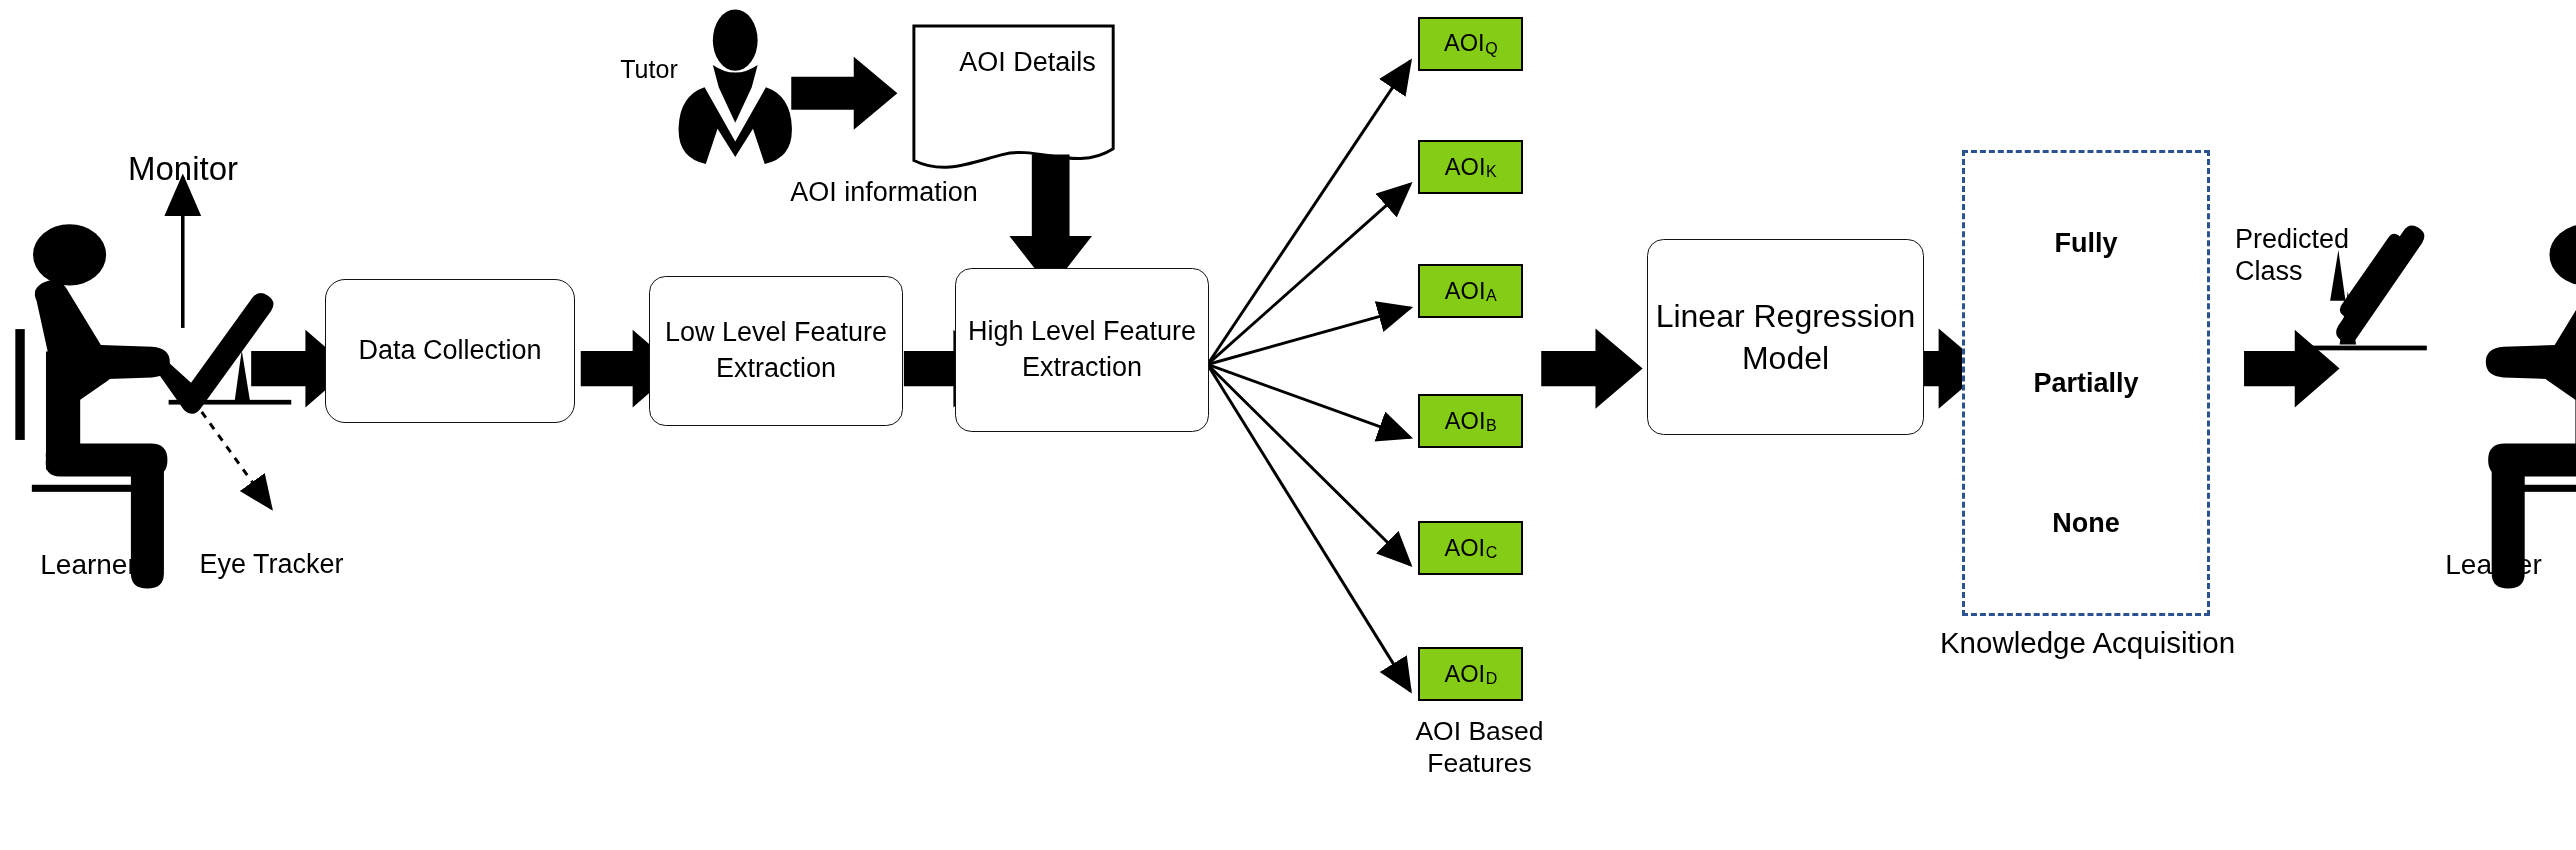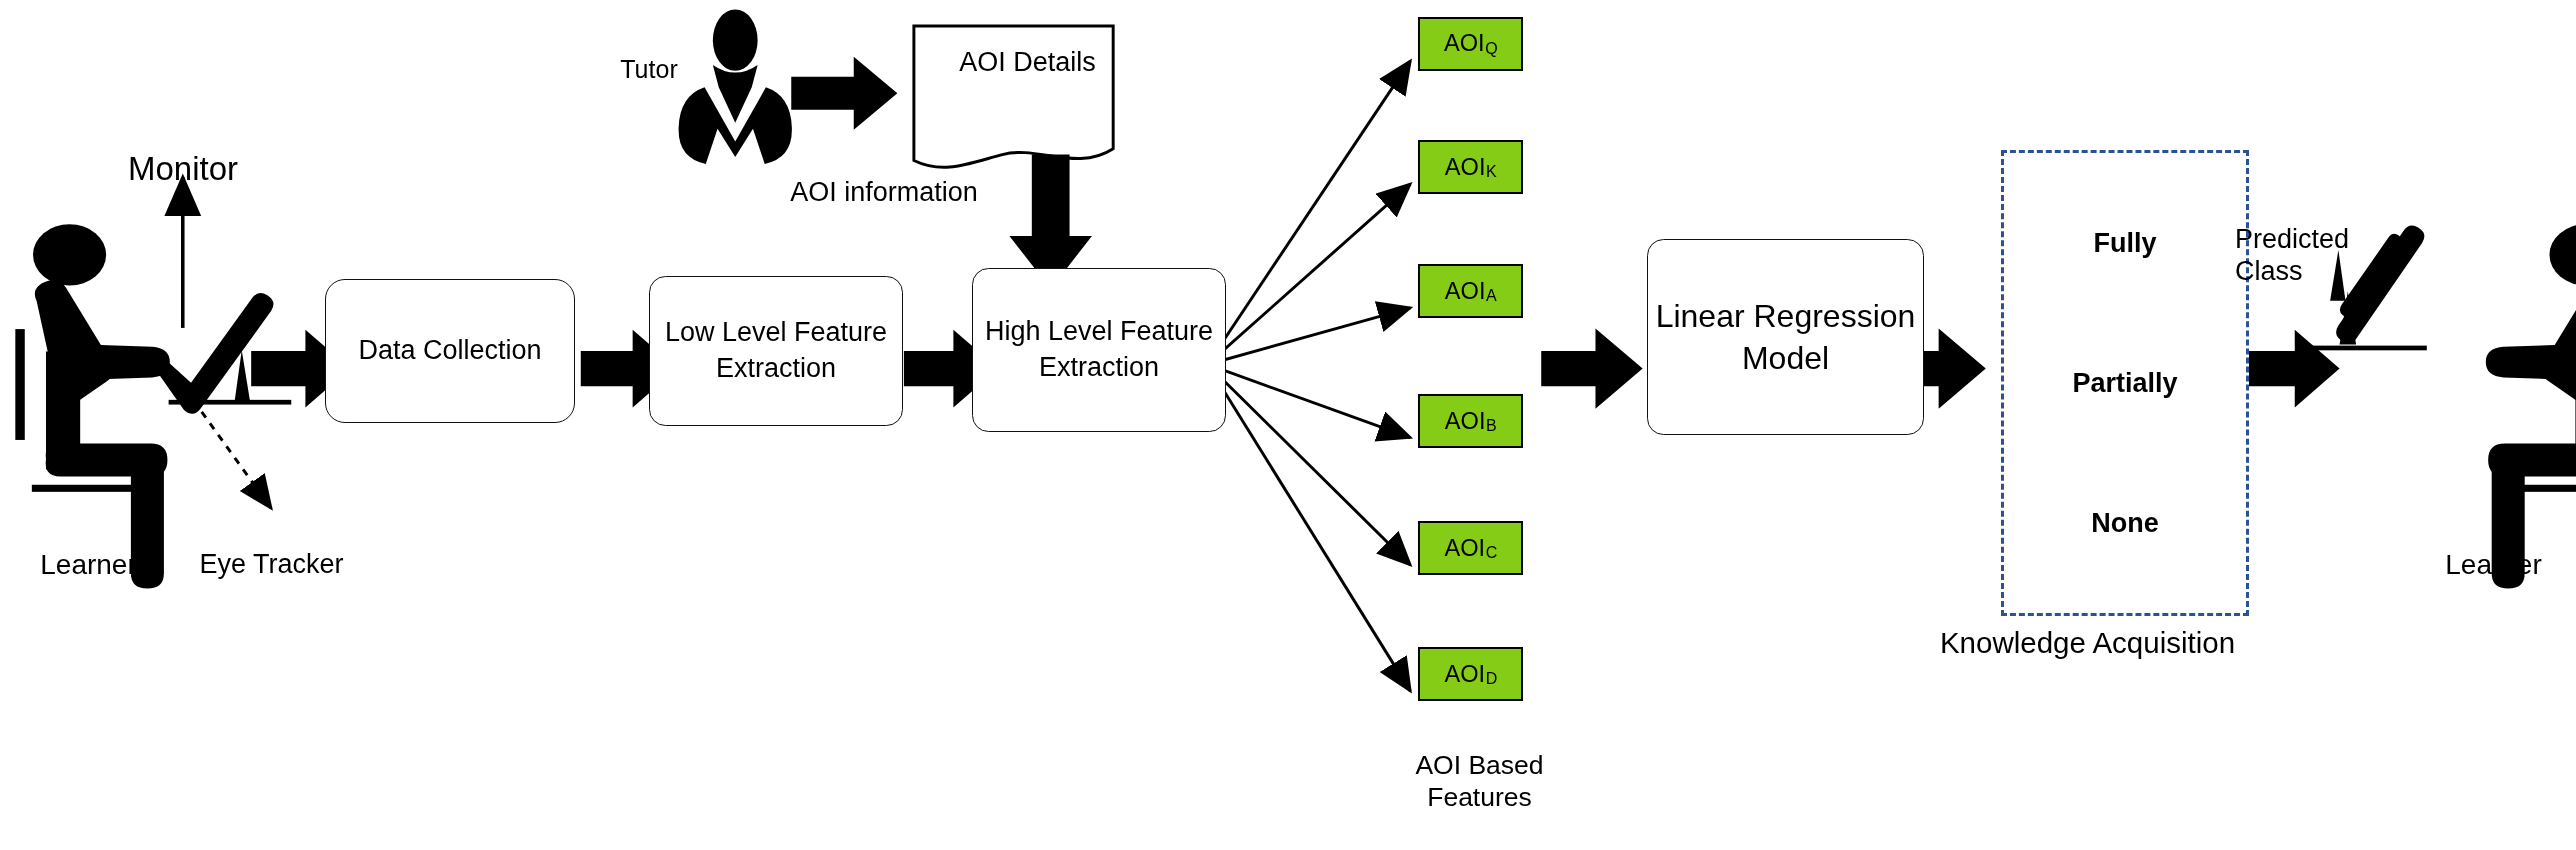--- a/index.html
+++ b/index.html
@@ -57,21 +57,20 @@
   .ka-box{
     position:absolute;
     border:3.5px dashed #2d5293;
     background:#fff;
     box-sizing:border-box;
     display:flex;
     flex-direction:column;
     align-items:center;
     justify-content:space-around;
     padding:20px 9px;
-    margin-left:39px;
   }
   .ka-item{
     font-size:27px;
     font-weight:bold;
     font-family:"Liberation Sans", sans-serif;
     color:#000;
   }
   .cap{
     position:absolute;
     font-size:26.5px;
@@ -200,21 +199,21 @@
   <div class="cap" style="left:784px; top:176px; width:200px; font-size:27px; text-align:center;">AOI
 information</div>
 
   <div class="proc-box" style="left:325px; top:279px; width:250px; height:144px;border-radius:20px;">Data
 Collection</div>
 
   <div class="proc-box" style="left:649px; top:276px; width:254px; height:150px;">Low Level
 Feature
 Extraction</div>
 
-  <div class="proc-box" style="left:955px; top:268px; width:254px; height:164px;margin-left:17px;">High Level
+  <div class="proc-box" style="left:955px; top:268px; width:254px; height:164px;">High Level
 Feature
 Extraction</div>
 
   <div class="proc-box" style="left:1603px; top:239px; width:277px; height:196px; font-size:32px;margin-left:44px;">Linear
 Regression
 Model</div>
 
   <div class="aoi-box" style="left:1418px; top:16.5px; width:105px; height:54px;">
     <span>AOI</span>
       <span class="sub">Q</span>
@@ -233,21 +232,21 @@
   </div>
   <div class="aoi-box" style="left:1418px; top:521px; width:105px; height:54px;">
     <span>AOI</span>
       <span class="sub">C</span>
   </div>
   <div class="aoi-box" style="left:1418px; top:647px; width:105px; height:54px;">
     <span>AOI</span>
       <span class="sub">D</span>
   </div>
 
-  <div class="cap" style="left:1391px; top:750px; width:177px; font-size:26.5px;">AOI Based
+  <div class="cap" style="left:1391px; top:716px; width:177px; font-size:26.5px;">AOI Based
 Features</div>
 
   <div class="ka-box" style="left:1962px; top:150px; width:248px; height:466px;">
     <div class="ka-item">Fully</div>
     <div class="ka-item">Partially</div>
     <div class="ka-item">None</div>
   </div>
 
   <div class="cap" style="left:1934px; top:625px; width:307px; font-size:29.5px;">Knowledge
 Acquisition</div>

